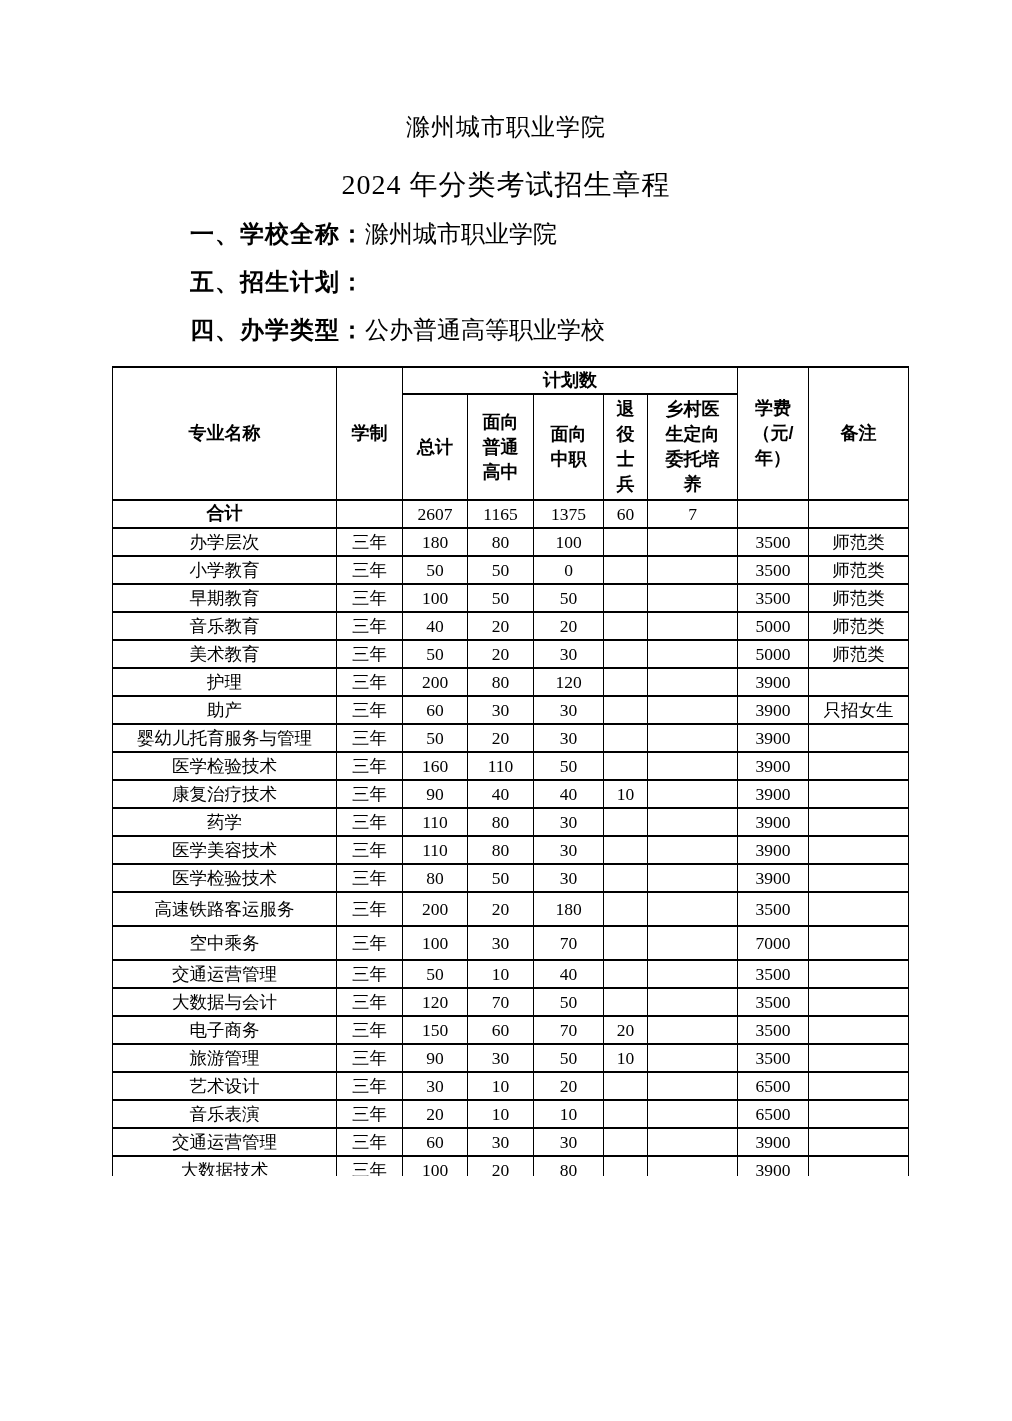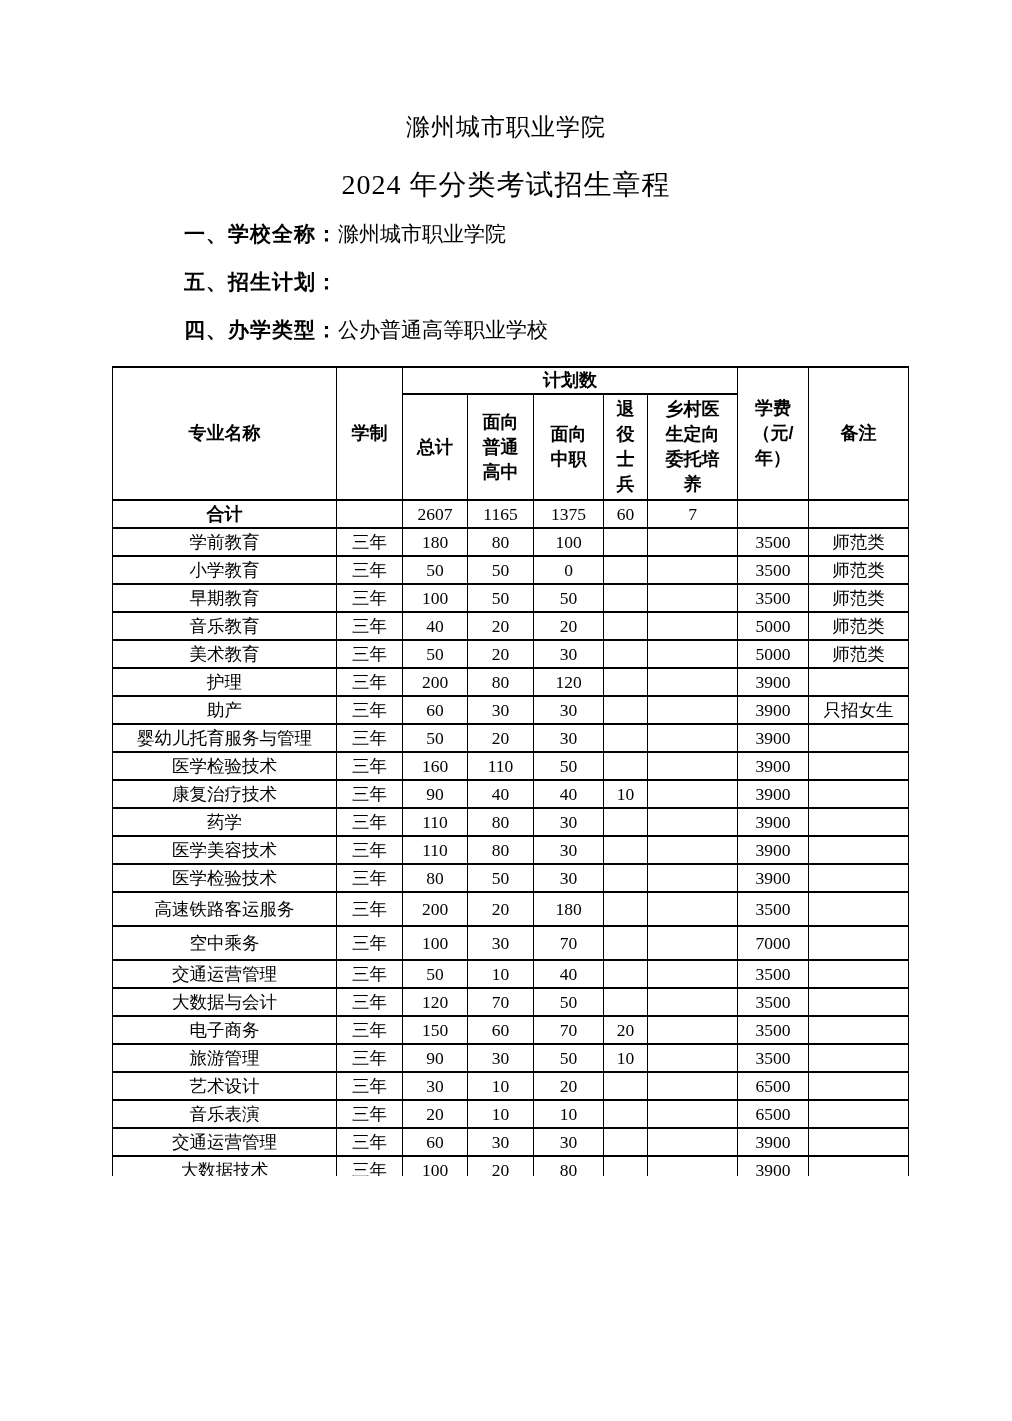--- a/index.html
+++ b/index.html
@@ -13,21 +13,21 @@
     margin:0;padding-top:112px;text-align:center;
     font-family:"Liberation Serif","DejaVu Serif",serif;
     font-size:24px;line-height:30px;font-weight:400;letter-spacing:1px;
   }
   .doc-subtitle{
     margin:28px 0 0;text-align:center;
     font-family:"Liberation Serif","DejaVu Serif",serif;
     font-size:28px;line-height:30px;font-weight:400;letter-spacing:1px;
   }
   .info-list{margin:22px 0 0 172px;}
-  .info-item{margin:0 12px 24px;font-size:21px;line-height:24px;white-space:nowrap;}
+  .info-item{margin:0 18px 24px;font-size:24px;line-height:24px;white-space:nowrap;}
   .info-label{
     font-family:"Liberation Sans","DejaVu Sans",sans-serif;
     font-weight:700;letter-spacing:1px;
   }
   .info-value{font-family:"Liberation Serif","DejaVu Serif",serif;}
   .plan-table{
     margin:5px 0 0 112px;width:796px;
     border-collapse:collapse;table-layout:fixed;
   }
   .plan-table th,.plan-table td{
@@ -39,21 +39,21 @@
     font-family:"Liberation Sans","DejaVu Sans",sans-serif;
     font-weight:700;font-size:18px;line-height:25px;padding:2px 12px;
   }
   .plan-table thead tr.group-row th{height:26px;padding:0 12px;}
   .plan-table thead tr.sub-row th{height:102px;}
   .plan-table td{
     font-family:"Liberation Serif","DejaVu Serif",serif;
     font-size:17.5px;line-height:26px;height:28px;padding:0 4px;white-space:nowrap;
   }
   .plan-table tr.total-row td:first-child{
-    font-family:Liberation Sans, sans-serif;
+    font-family:Liberation Mono, monospace;
     font-weight:700;font-size:18px;text-align:center;
   }
   .plan-table tr.row-tall td{height:34px;}
 </style>
 </head>
 <body>
 
 <div class="page">
 
   <h1 class="doc-title">滁州城市职业学院</h1>
@@ -99,21 +99,21 @@
           <td></td>
           <td>2607</td>
           <td>1165</td>
           <td>1375</td>
           <td>60</td>
           <td>7</td>
           <td></td>
           <td></td>
         </tr>
         <tr>
-          <td>学前教育</td>
+          <td>办学层次</td>
           <td>三年</td>
           <td>180</td>
           <td>80</td>
           <td>100</td>
           <td></td>
           <td></td>
           <td>3500</td>
           <td>师范类</td>
         </tr>
         <tr>

